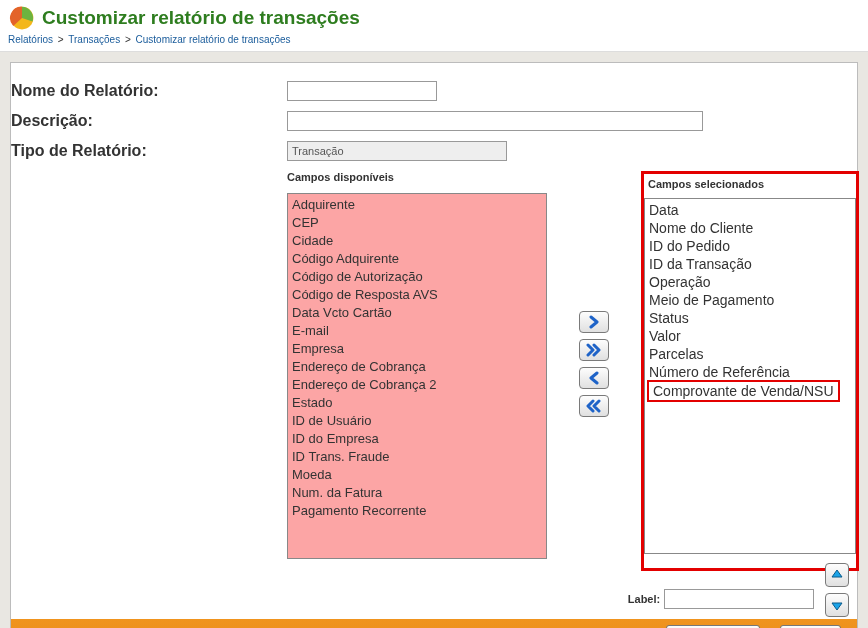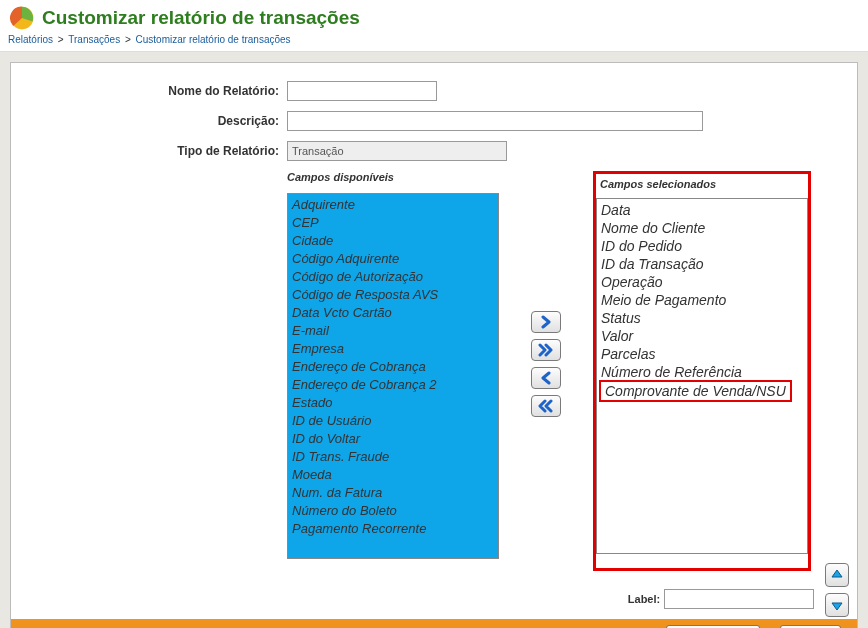--- a/index.html
+++ b/index.html
@@ -49,23 +49,23 @@
     position: relative;
     min-height: 590px;
   }
   .form-row {
     display: flex;
     align-items: center;
     margin: 6px 0 10px 0;
   }
   .form-row .fl {
     width: 276px;
-    text-align: right;
+    text-align: left;
     font-weight: bold;
-    font-size: 12px;
+    font-size: 16px;
     padding-right: 8px;
   }
   .form-row input[type=text] {
     border: 1px solid #999;
     height: 20px;
     padding: 9px 4px;
     font-family: inherit;
     font-size: 11px;
   }
   .form-row input.name-in { width: 150px; }
@@ -74,37 +74,36 @@
     width: 220px;
     background: #eee;
     color: #555;
   }
   .cols-wrap {
     display: flex;
     align-items: flex-start;
     padding-left: 276px;
     gap: 32px;
     position: relative;
-    font-style: italic;
   }
   .col-block {
     display: flex;
     flex-direction: column;
   }
   .col-label {
     font-weight: bold;
     font-size: 11px;
     margin-bottom: 10px;
   }
   .listbox-wrap {
     position: relative;
     border: 1px solid #888;
-    width: 212px;
+    width: 260px;
     height: 366px;
-    background: #0ea5e9;
+    background: #fca5a5;
     overflow: hidden;
   }
   .listbox {
     width: 100%;
     height: 100%;
     overflow-y: scroll;
     padding: 2px 0;
   }
   .listbox .item {
     padding: 0 4px;
@@ -272,25 +271,24 @@
               <div class="item">Código Adquirente</div>
               <div class="item">Código de Autorização</div>
               <div class="item">Código de Resposta AVS</div>
               <div class="item">Data Vcto Cartão</div>
               <div class="item">E-mail</div>
               <div class="item">Empresa</div>
               <div class="item">Endereço de Cobrança</div>
               <div class="item">Endereço de Cobrança 2</div>
               <div class="item">Estado</div>
               <div class="item">ID de Usuário</div>
-              <div class="item">ID do Voltar</div>
+              <div class="item">ID do Empresa</div>
               <div class="item">ID Trans. Fraude</div>
               <div class="item">Moeda</div>
               <div class="item">Num. da Fatura</div>
-              <div class="item">Número do Boleto</div>
               <div class="item">Pagamento Recorrente</div>
             </div>
         </div>
       </div>
 
       <div class="mid-buttons">
         <button>
           <svg width="14" height="14" viewBox="0 0 14 14">
               <path d="M4 2 L10 7 L4 12" fill="none" stroke="#1e63c8" stroke-width="3" stroke-linejoin="round" stroke-linecap="round"></path>
             </svg>

